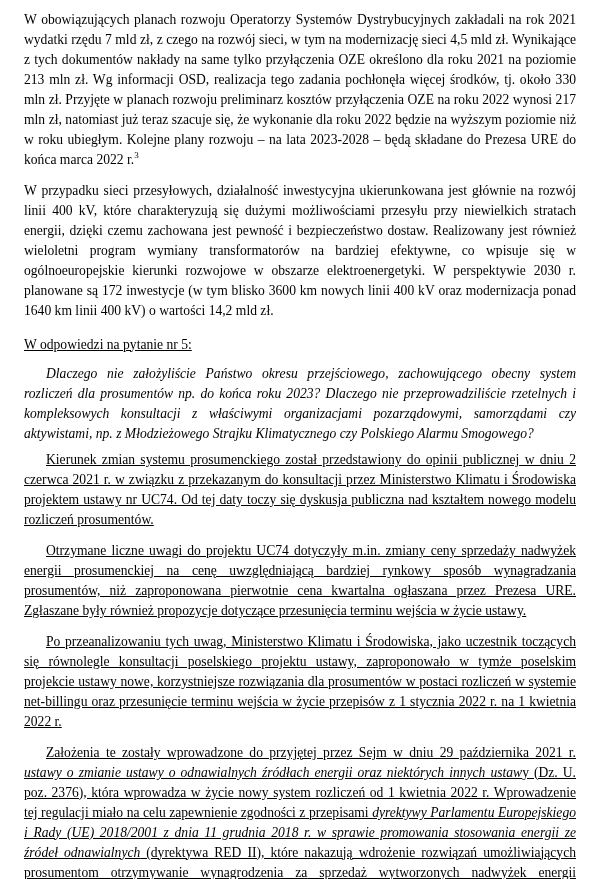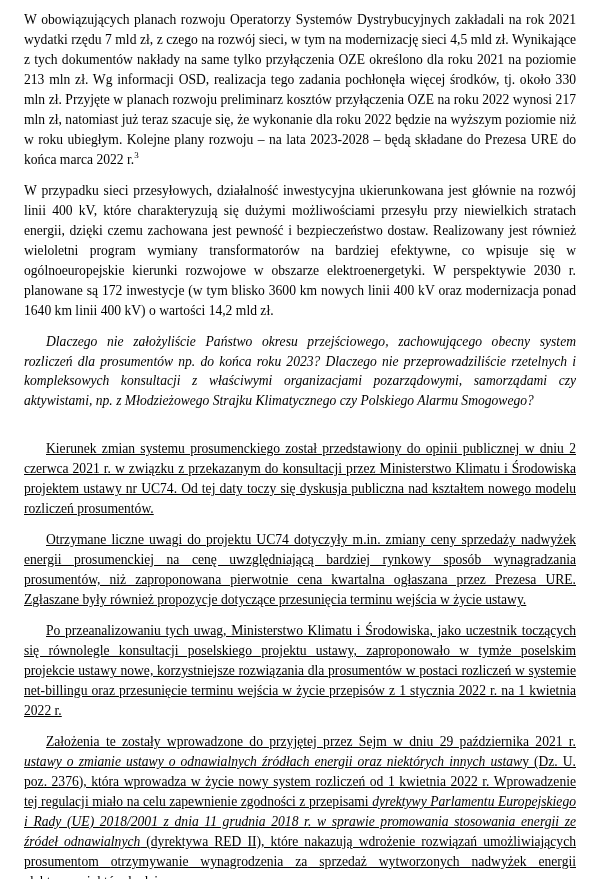--- a/index.html
+++ b/index.html
@@ -38,21 +38,21 @@
     font-weight: normal;
     text-decoration: underline;
     margin: 14px 0 10px 0;
     line-height: 1.45;
   }
   p.quoted {
     font-size: 13.6px;
     font-style: italic;
     line-height: 1.47;
     text-align: justify;
-    margin: 0 0 28px 0;
+    margin: 0 0 6px 0;
     text-indent: 22px;
   }
   .ital {
     font-style: italic;
   }
   .underline {
     text-decoration: underline;
   }
   sup {
     font-size: 9px;
@@ -62,20 +62,21 @@
 </style>
 </head>
 <body>
 
 <div class="page">
 
   <p class="body-par"><span>W obowiązujących planach rozwoju Operatorzy Systemów Dystrybucyjnych zakładali na rok 2021 wydatki rzędu 7 mld zł, z czego na rozwój sieci, w tym na modernizację sieci 4,5 mld zł. Wynikające z tych dokumentów nakłady na same tylko przyłączenia OZE określono dla roku 2021 na poziomie 213 mln zł. Wg informacji OSD, realizacja tego zadania pochłonęła więcej środków, tj. około 330 mln zł. Przyjęte w planach rozwoju preliminarz kosztów przyłączenia OZE na roku 2022 wynosi 217 mln zł, natomiast już teraz szacuje się, że wykonanie dla roku 2022 będzie na wyższym poziomie niż w roku ubiegłym. Kolejne plany rozwoju – na lata 2023-2028 – będą składane do Prezesa URE do końca marca 2022 r.</span><sup>3</sup></p>
 
   <p class="body-par">W przypadku sieci przesyłowych, działalność inwestycyjna ukierunkowana jest głównie na rozwój linii 400 kV, które charakteryzują się dużymi możliwościami przesyłu przy niewielkich stratach energii, dzięki czemu zachowana jest pewność i bezpieczeństwo dostaw. Realizowany jest również wieloletni program wymiany transformatorów na bardziej efektywne, co wpisuje się w ogólnoeuropejskie kierunki rozwojowe w obszarze elektroenergetyki. W perspektywie 2030 r. planowane są 172 inwestycje (w tym blisko 3600 km nowych linii 400 kV oraz modernizacja ponad 1640 km linii 400 kV) o wartości 14,2 mld zł.</p>
 
+  <div class="question-heading">W odpowiedzi na pytanie nr 5:</div>
 
   <p class="quoted">Dlaczego nie założyliście Państwo okresu przejściowego, zachowującego obecny system rozliczeń dla prosumentów np. do końca roku 2023? Dlaczego nie przeprowadziliście rzetelnych i kompleksowych konsultacji z właściwymi organizacjami pozarządowymi, samorządami czy aktywistami, np. z Młodzieżowego Strajku Klimatycznego czy Polskiego Alarmu Smogowego?</p>
 
   <p class="body-par indent">Kierunek zmian systemu prosumenckiego został przedstawiony do opinii publicznej w dniu 2 czerwca 2021 r. w związku z przekazanym do konsultacji przez Ministerstwo Klimatu i Środowiska projektem ustawy nr UC74. Od tej daty toczy się dyskusja publiczna nad kształtem nowego modelu rozliczeń prosumentów.</p>
 
   <p class="body-par indent">Otrzymane liczne uwagi do projektu UC74 dotyczyły m.in. zmiany ceny sprzedaży nadwyżek energii prosumenckiej na cenę uwzględniającą bardziej rynkowy sposób wynagradzania prosumentów, niż zaproponowana pierwotnie cena kwartalna ogłaszana przez Prezesa URE. Zgłaszane były również propozycje dotyczące przesunięcia terminu wejścia w życie ustawy.</p>
 
   <p class="body-par indent">Po przeanalizowaniu tych uwag, Ministerstwo Klimatu i Środowiska, jako uczestnik toczących się równolegle konsultacji poselskiego projektu ustawy, zaproponowało w tymże poselskim projekcie ustawy nowe, korzystniejsze rozwiązania dla prosumentów w postaci rozliczeń w systemie net-billingu oraz przesunięcie terminu wejścia w życie przepisów z 1 stycznia 2022 r. na 1 kwietnia 2022 r.</p>
 
   <p class="body-par indent"><span>Założenia te zostały wprowadzone do przyjętej przez Sejm w dniu 29 października 2021 r. </span><span class="ital">ustawy o zmianie ustawy o odnawialnych źródłach energii oraz niektórych innych ustaw</span><span>y (Dz. U. poz. 2376), która wprowadza w życie nowy system rozliczeń od 1 kwietnia 2022 r. Wprowadzenie tej regulacji miało na celu zapewnienie zgodności z przepisami </span><span class="ital">dyrektywy Parlamentu Europejskiego i Rady (UE) 2018/2001 z dnia 11 grudnia 2018 r. w sprawie promowania stosowania energii ze źródeł odnawialnych</span><span> (dyrektywa RED II), które nakazują wdrożenie rozwiązań umożliwiających prosumentom </span><span class="underline">otrzymywanie wynagrodzenia za</span><span> sprzedaż wytworzonych nadwyżek energii elektrycznej, które będzie</span></p>

